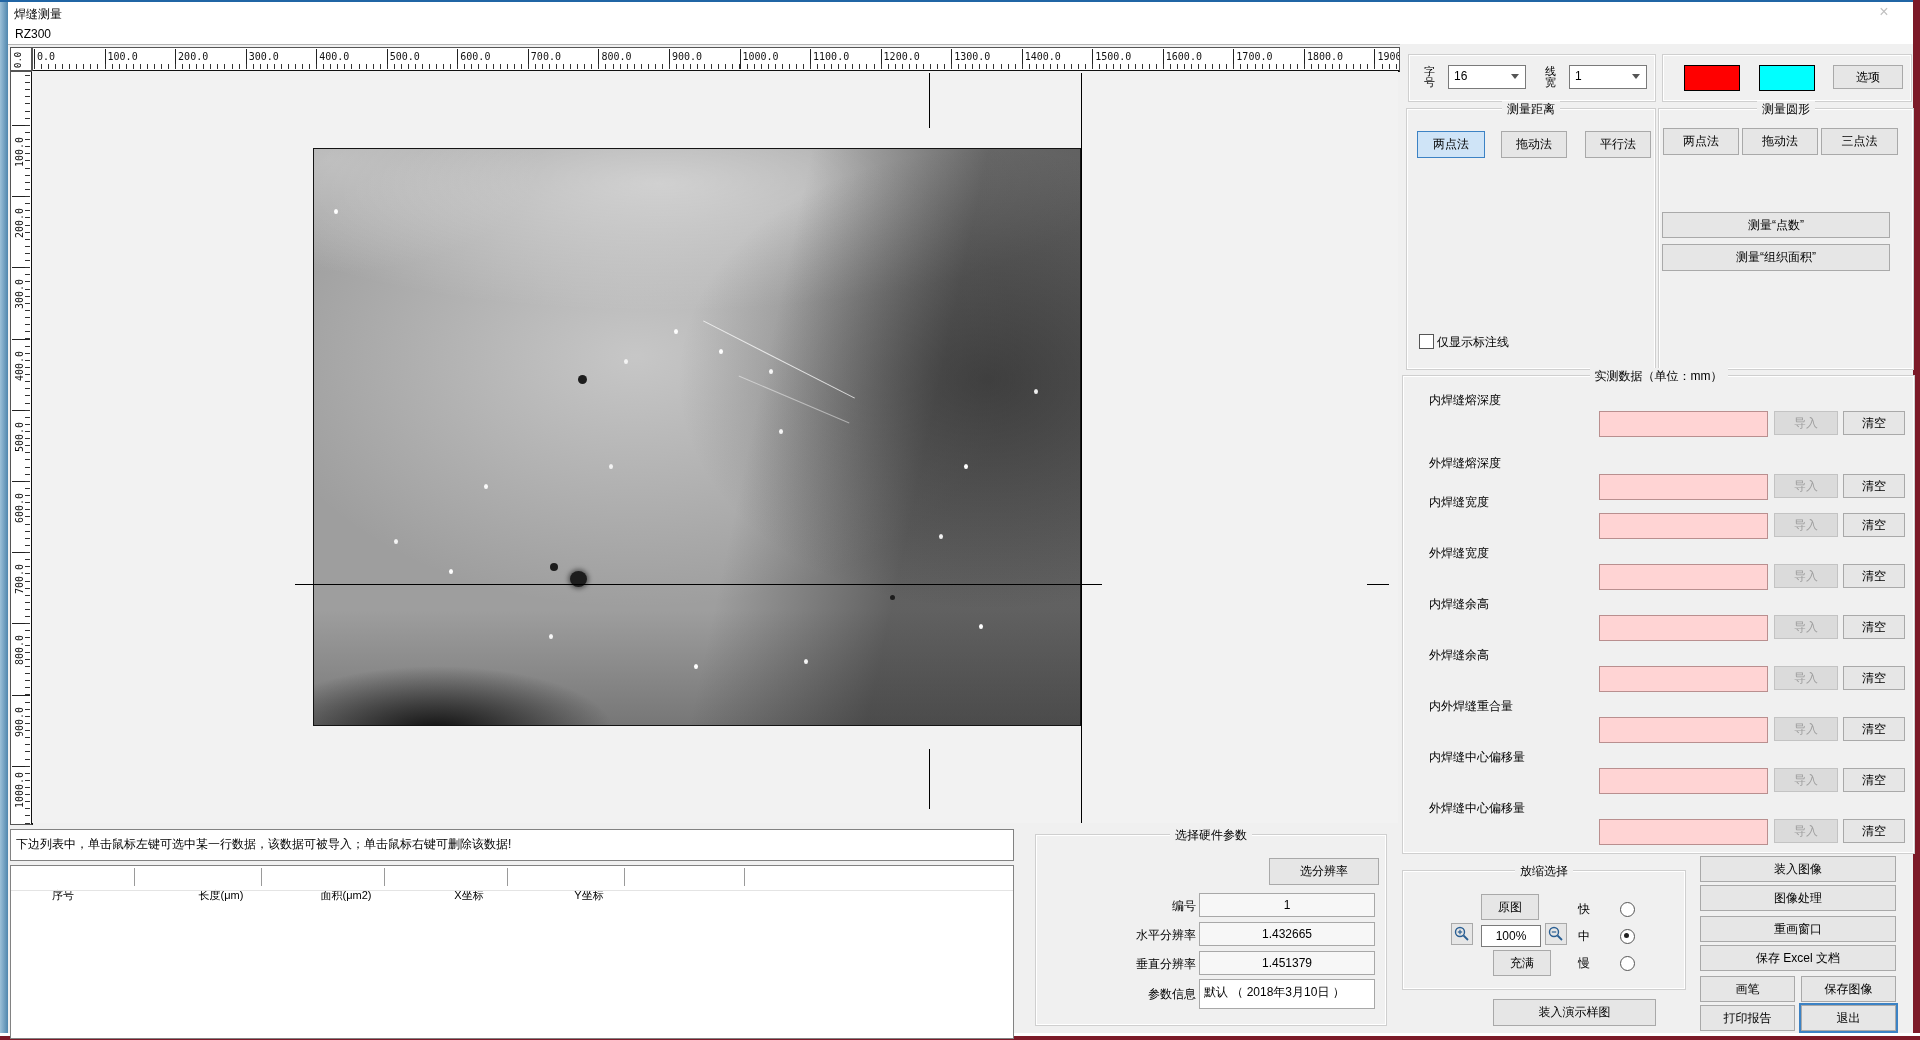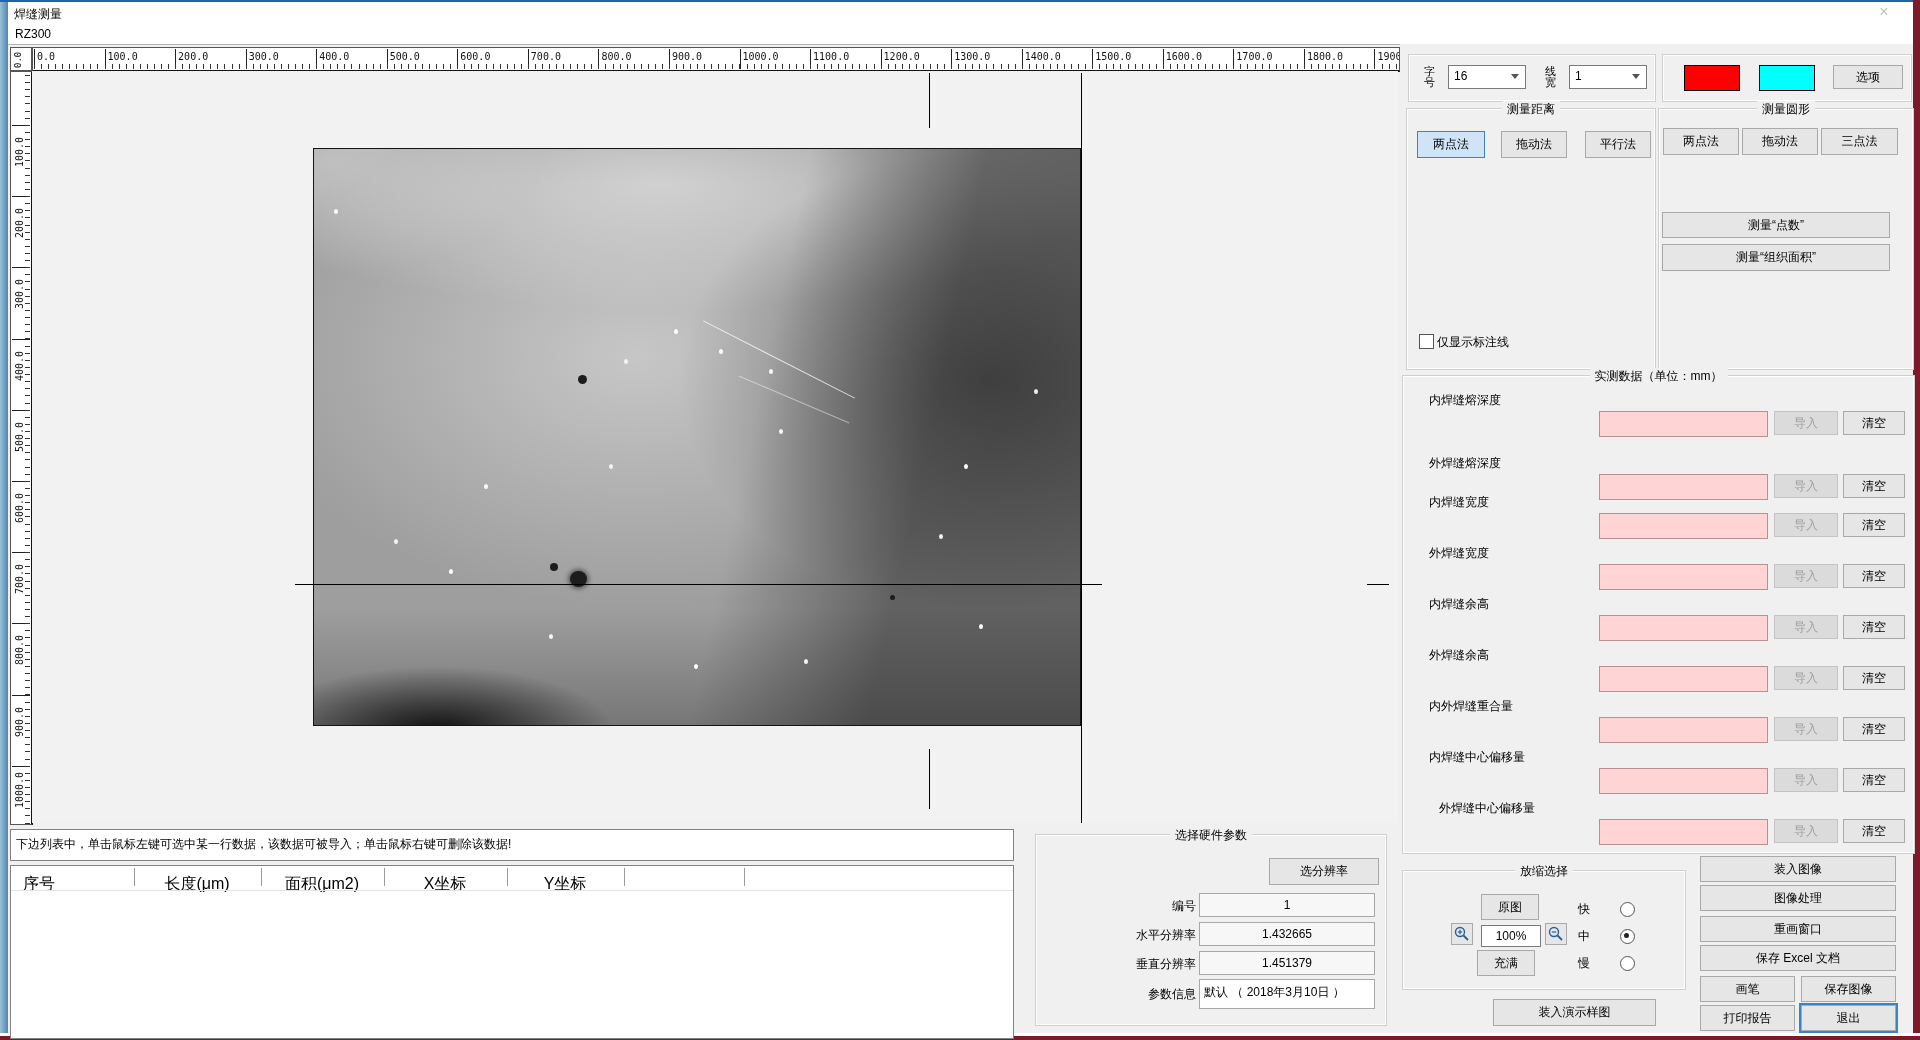--- a/index.html
+++ b/index.html
@@ -48,21 +48,21 @@
       275px 255px 0 #f2f2f2,150px 275px 0 #fafafa,60px 330px 0 #f4f4f4,115px 360px 0 #fff,
       215px 425px 0 #f6f6f6,360px 455px 0 #fff,470px 450px 0 #f4f4f4,630px 255px 0 #fff,
       605px 325px 0 #f1f1f1,645px 415px 0 #fff,445px 220px 0 #f6f6f6,700px 180px 0 #efefef;}
   .ddot{position:absolute;border-radius:50%;background:#1d1d1d;}
   .scratch{position:absolute;height:1px;background:rgba(255,255,255,.75);}
   .mline{position:absolute;background:#000;}
   
   #infobar{left:10px;top:829px;width:1002px;height:30px;background:#fff;border:1px solid #828282;}
   #infobar span{position:absolute;left:5px;top:6px;font-size:12px;color:#000;white-space:nowrap;}
   #dtable{left:10px;top:865px;width:1002px;height:172px;background:#fff;border:1px solid #828282;}
-  .thlab{position:absolute;top:8px;font-size:16px;color:#000;transform:translateX(-50%);white-space:nowrap;}
+  .thlab{position:absolute;top:22px;font-size:11px;color:#000;transform:translateX(-50%);white-space:nowrap;margin-left:24px;}
   .thtick{position:absolute;top:2px;height:18px;width:1px;background:#9a9a9a;}
   #thead-line{position:absolute;left:0;right:0;top:24px;height:1px;background:#e4e4e4;}
   
   .group{border:1px solid #cfcfcf;box-shadow:1px 1px 0 #fff inset,-1px -1px 0 #fff inset;}
   .legend{position:absolute;top:-8px;left:50%;transform:translateX(-50%);background:#f0f0f0;
     padding:0 5px;font-size:12px;white-space:nowrap;color:#000;}
   .btn{position:absolute;background:#e6e6e6;border:1px solid #a9a9a9;font-size:12px;color:#000;
     text-align:center;font-family:inherit;padding:0;cursor:default;}
   .btn.sel{background:#cfe4f7;border:1px solid #3c82c4;}
   .btn.focus{box-shadow:0 0 0 2px #3c82c4;}
@@ -239,21 +239,21 @@
       </svg>
   </div>
   <div class="abs" style="left:78px;top:54px;width:58px;height:20px;background:#fff;border:1px solid #7a7a7a;text-align:center;font-size:12px;line-height:20px;">100%</div>
   <div class="mag" style="left:142px;top:52px;">
     <svg width="18" height="18" viewBox="0 0 18 18">
         <circle cx="7" cy="7" r="4.5" fill="none" stroke="#2a5f93" stroke-width="1.4"></circle>
         <line x1="10.5" y1="10.5" x2="15" y2="15" stroke="#2a5f93" stroke-width="1.8"></line>
         <line x1="4.8" y1="7" x2="9.2" y2="7" stroke="#2a5f93" stroke-width="1.2"></line>
       </svg>
   </div>
-  <button class="btn" style="left:74px;top:79px;width:58px;height:26px;">充满</button>
+  <button class="btn" style="left:90px;top:79px;width:58px;height:26px;">充满</button>
   <span class="lbl" style="left:175px;top:30px;">快</span>
   <span class="radio" style="left:217px;top:31px;"></span>
   <span class="lbl" style="left:175px;top:57px;">中</span>
   <span class="radio on" style="left:217px;top:58px;"></span>
   <span class="lbl" style="left:175px;top:84px;">慢</span>
   <span class="radio" style="left:217px;top:85px;"></span>
 </div>
 <button class="btn abs" style="left:1457px;top:999px;width:163px;height:27px;margin-left:36px;">装入演示样图</button>
 
 <button class="btn abs" style="left:1700px;top:856px;width:196px;height:26px;">装入图像</button>
@@ -347,18 +347,18 @@
     <button class="btn dis" style="left:371px;top:19px;width:64px;height:24px;">导入</button>
     <button class="btn" style="left:440px;top:19px;width:62px;height:24px;">清空</button>
   </div>
   <div class="abs" style="left:0;top:373px;width:100%;height:51px;">
     <span class="lbl" style="left:26px;top:0;">内焊缝中心偏移量</span>
     <input class="pinput" style="left: 196px; top: 19px;" value="">
     <button class="btn dis" style="left:371px;top:19px;width:64px;height:24px;">导入</button>
     <button class="btn" style="left:440px;top:19px;width:62px;height:24px;">清空</button>
   </div>
   <div class="abs" style="left:0;top:424px;width:100%;height:51px;">
-    <span class="lbl" style="left:36px;top:0;">外焊缝中心偏移量</span>
+    <span class="lbl" style="left:26px;top:0;">外焊缝中心偏移量</span>
     <input class="pinput" style="left: 196px; top: 19px;" value="">
     <button class="btn dis" style="left:371px;top:19px;width:64px;height:24px;">导入</button>
     <button class="btn" style="left:440px;top:19px;width:62px;height:24px;">清空</button>
   </div>
 </div>
 
 </body></html>

